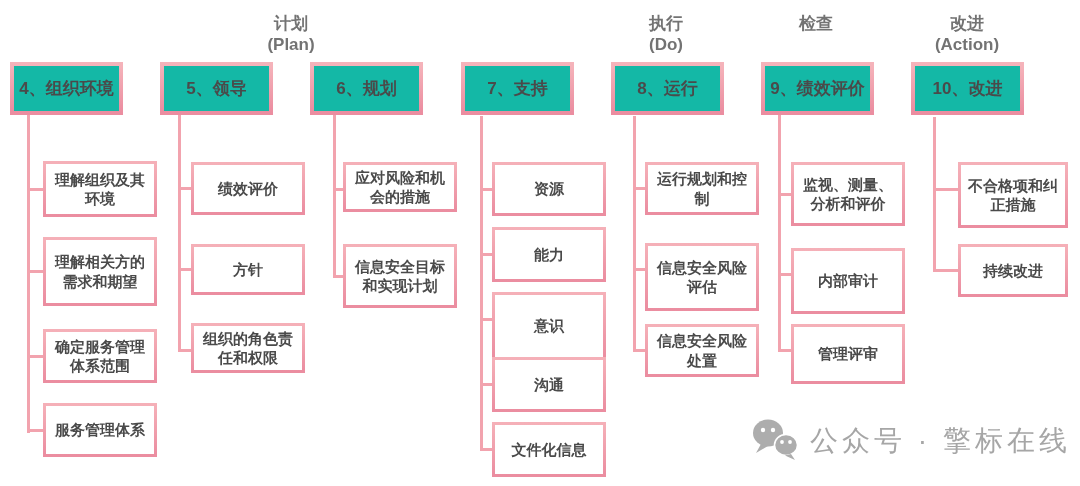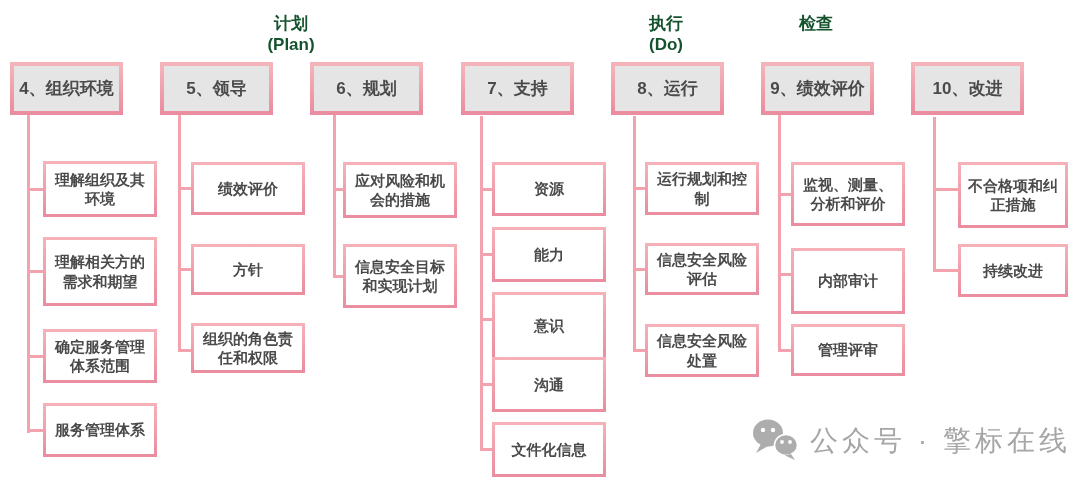--- a/index.html
+++ b/index.html
@@ -2,29 +2,29 @@
 <html><head>
 <meta charset="utf-8">
 <style>
   html,body{margin:0;padding:0;background:#fff;}
   .canvas{
     position:relative;width:1080px;height:486px;background:#ffffff;
     font-family:"Liberation Sans",sans-serif;overflow:hidden;
   }
   .phase{
     position:absolute;top:13px;width:100px;text-align:center;
-    color:#14532d;font-weight:bold;font-size:17px;line-height:1.25;
+    color:#737373;font-weight:bold;font-size:17px;line-height:1.25;
   }
   .hdr{
     position:absolute;top:62px;width:113px;height:53px;box-sizing:border-box;
     border:4px solid #f0a2ad;
     border-image:linear-gradient(180deg,#f5b3ba,#eb8da0) 1;
     display:flex;align-items:center;justify-content:center;
     color:#4a4a4a;font-weight:bold;font-size:17px;text-align:center;
-    background:#e5e5e5;
+    background:#14b8a6;
   }
   .sub{
     position:absolute;width:114px;box-sizing:border-box;
     border:3px solid #f0a2ad;
     border-image:linear-gradient(180deg,#f5b0b8,#eb8da0) 1;
     display:flex;align-items:center;justify-content:center;
     color:#4a4a4a;font-weight:bold;font-size:15px;line-height:1.3;
     text-align:center;padding:2px 3px;background:#fff;
   }
   .vline,.hline{position:absolute;background:#f2a3ae;}
@@ -47,20 +47,24 @@
     <div>计划</div>
     <div>(Plan)</div>
   </div>
   <div class="phase" style="left:616px">
     <div>执行</div>
     <div>(Do)</div>
   </div>
   <div class="phase" style="left:766px">
     <div>检查</div>
   </div>
+  <div class="phase" style="left:917px">
+    <div>改进</div>
+    <div>(Action)</div>
+  </div>
 
   <div class="hdr" style="left:10px">4、组织环境</div>
   <div class="vline" style="left:27px;top:115px;height:318px"></div>
   <div class="hline" style="left:27px;top:188px;width:16px"></div>
   <div class="hline" style="left:27px;top:270px;width:16px"></div>
   <div class="hline" style="left:27px;top:355px;width:16px"></div>
   <div class="hline" style="left:27px;top:429px;width:16px"></div>
   <div class="sub" style="left:43px;top:161px;height:56px">理解组织及其环境</div>
   <div class="sub" style="left:43px;top:237px;height:69px">理解相关方的需求和期望</div>
   <div class="sub" style="left:43px;top:329px;height:54px">确定服务管理体系范围</div>
@@ -72,21 +76,21 @@
   <div class="hline" style="left:178px;top:268px;width:13px"></div>
   <div class="hline" style="left:178px;top:349px;width:13px"></div>
   <div class="sub" style="left:191px;top:162px;height:53px">绩效评价</div>
   <div class="sub" style="left:191px;top:244px;height:51px">方针</div>
   <div class="sub" style="left:191px;top:323px;height:50px">组织的角色责任和权限</div>
 
   <div class="hdr" style="left:310px">6、规划</div>
   <div class="vline" style="left:333px;top:115px;height:163px"></div>
   <div class="hline" style="left:333px;top:188px;width:10px"></div>
   <div class="hline" style="left:333px;top:275px;width:10px"></div>
-  <div class="sub" style="left:343px;top:162px;height:56px">应对风险和机会的措施</div>
+  <div class="sub" style="left:343px;top:162px;height:50px">应对风险和机会的措施</div>
   <div class="sub" style="left:343px;top:244px;height:64px">信息安全目标和实现计划</div>
 
   <div class="hdr" style="left:461px">7、支持</div>
   <div class="vline" style="left:480px;top:116px;height:335px"></div>
   <div class="hline" style="left:480px;top:188px;width:12px"></div>
   <div class="hline" style="left:480px;top:253px;width:12px"></div>
   <div class="hline" style="left:480px;top:318px;width:12px"></div>
   <div class="hline" style="left:480px;top:383px;width:12px"></div>
   <div class="hline" style="left:480px;top:448px;width:12px"></div>
   <div class="sub" style="left:492px;top:162px;height:54px">资源</div>
@@ -94,31 +98,31 @@
   <div class="sub" style="left:492px;top:292px;height:68px">意识</div>
   <div class="sub" style="left:492px;top:422px;height:55px">文件化信息</div>
   <div class="sub" style="left:492px;top:357px;height:55px">沟通</div>
 
   <div class="hdr" style="left:611px">8、运行</div>
   <div class="vline" style="left:633px;top:116px;height:236px"></div>
   <div class="hline" style="left:633px;top:187px;width:12px"></div>
   <div class="hline" style="left:633px;top:268px;width:12px"></div>
   <div class="hline" style="left:633px;top:349px;width:12px"></div>
   <div class="sub" style="left:645px;top:162px;height:53px">运行规划和控制</div>
-  <div class="sub" style="left:645px;top:243px;height:52px">信息安全风险评估</div>
+  <div class="sub" style="left:645px;top:243px;height:68px">信息安全风险评估</div>
   <div class="sub" style="left:645px;top:324px;height:53px">信息安全风险处置</div>
 
   <div class="hdr" style="left:761px">9、绩效评价</div>
   <div class="vline" style="left:778px;top:115px;height:237px"></div>
   <div class="hline" style="left:778px;top:193px;width:13px"></div>
   <div class="hline" style="left:778px;top:273px;width:13px"></div>
   <div class="hline" style="left:778px;top:349px;width:13px"></div>
   <div class="sub" style="left:791px;top:162px;height:64px">监视、测量、分析和评价</div>
   <div class="sub" style="left:791px;top:248px;height:66px">内部审计</div>
-  <div class="sub" style="left:791px;top:324px;height:52px">管理评审</div>
+  <div class="sub" style="left:791px;top:324px;height:60px">管理评审</div>
 
   <div class="hdr" style="left:911px">10、改进</div>
   <div class="vline" style="left:933px;top:117px;height:155px"></div>
   <div class="hline" style="left:933px;top:188px;width:25px"></div>
   <div class="hline" style="left:933px;top:269px;width:25px"></div>
   <div class="sub" style="left:958px;top:162px;height:66px;width:110px">不合格项和纠正措施</div>
   <div class="sub" style="left:958px;top:244px;height:53px;width:110px">持续改进</div>
 
   <div class="watermark">
     <svg width="48" height="42" viewBox="0 0 48 42">

